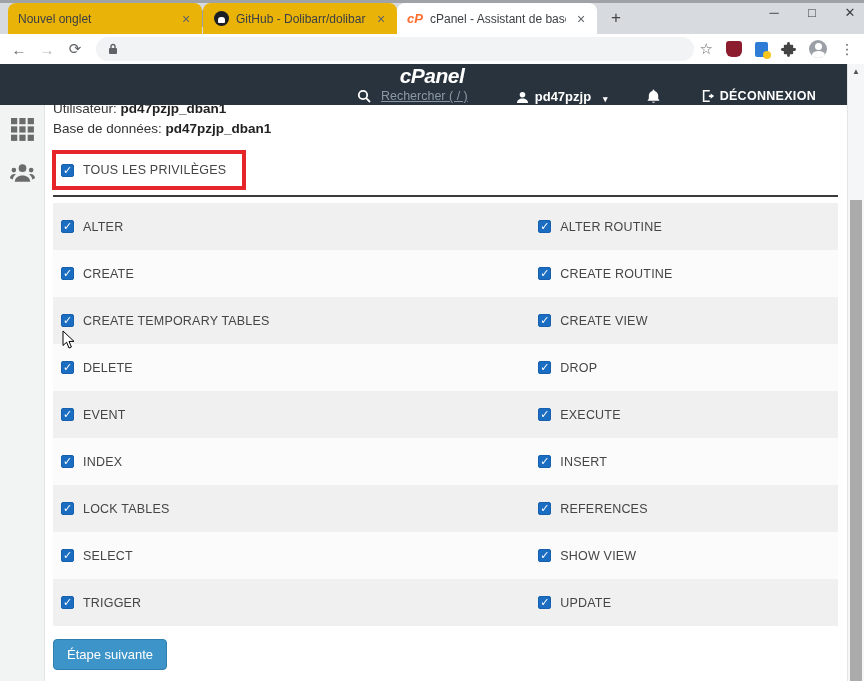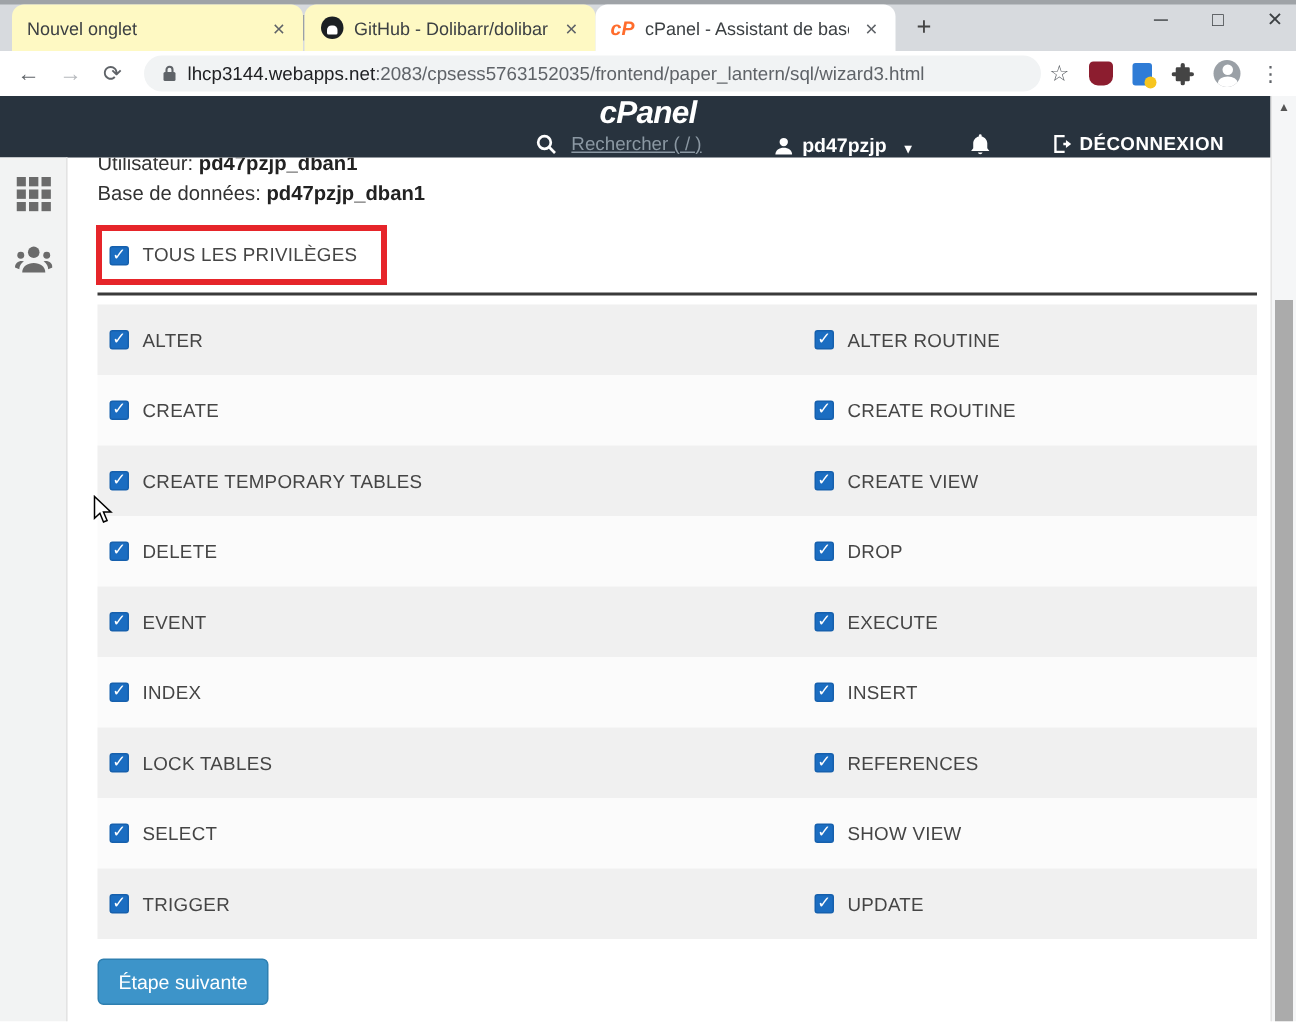--- a/index.html
+++ b/index.html
@@ -4,21 +4,21 @@
 <style>
   * { margin:0; padding:0; box-sizing:border-box; }
   html,body { width:864px; height:681px; overflow:hidden; }
   body { font-family:"Liberation Sans", sans-serif; background:#fff; position:relative; }
 
   
   .tabstrip { height:34px; background:#d7dade; border-top:3px solid #9fa3a7;
               display:flex; align-items:flex-end; position:relative; }
   .tab { height:31px; display:flex; align-items:center; gap:7px; padding:0 8px 0 10px;
          border-radius:8px 8px 0 0; font-size:12px; color:#3c4043; min-width:0; }
-  .tab.inactive { background:#fef9c3; width:194px;justify-content:space-between; }
+  .tab.inactive { background:#eab308; width:194px;justify-content:space-between; }
   .tab.active   { background:#ffffff; width:200px; }
   .tab-title { flex:1; white-space:nowrap; overflow:hidden; min-width:0; }
   .tab-close { color:#5f6368; font-size:14px; width:16px; height:16px; line-height:16px;
                text-align:center; border-radius:8px; flex:none; cursor:default; }
   .tab-divider { width:1px; height:17px; background:#9aa0a6; margin:0 0 7px 0; flex:none; }
   .favicon { width:16px; height:16px; flex:none; display:flex; align-items:center; justify-content:center; }
   .gh-icon { width:15px; height:15px; background:#1b1f23; border-radius:50%; position:relative; }
   .gh-icon::after { content:""; position:absolute; left:4px; top:6px; width:7px; height:6px;
                     background:#fff; border-radius:3px 3px 1px 1px; }
   .cp-favicon { color:#ff6c2c; font-weight:bold; font-style:italic; font-size:13px; }
@@ -56,21 +56,21 @@
   .cp-logo { font-size:21px; font-weight:bold; font-style:italic; letter-spacing:-0.5px; }
   .cp-right { margin-left:auto; display:flex; align-items:center; gap:0; padding-right:20px; }
   .cp-search { display:flex; align-items:center; gap:10px; margin-right:48px; }
   .cp-search-ph { color:#8b98a3; font-size:12.5px;text-decoration:underline; }
   .cp-user { display:flex; align-items:flex-end; gap:6px; font-size:13px; font-weight:bold; margin-right:38px; }
   .caret { font-size:9px; margin-left:6px; }
   .cp-bell { margin-right:40px; display:flex; }
   .cp-logout { display:flex; align-items:flex-end; gap:5px; font-size:12.5px; font-weight:bold; letter-spacing:0.3px; }
 
   
-  .page { position:relative; height:576px; display:flex;gap:12px; }
+  .page { position:relative; height:576px; display:flex; }
   .sidebar { width:45px; background:#f2f3f3; border-right:1px solid #e3e3e3;
              padding-top:13px; display:flex; flex-direction:column; align-items:center; gap:22px; flex:none; }
   .main { flex:1; padding:0 26px 0 8px; overflow:hidden; }
 
   .clip-line { height:13px; overflow:hidden; }
   .clip-line .inner { display:block; margin-top:-5px; font-size:13.5px; color:#333; line-height:18px; }
   .info-line { font-size:13.5px; color:#333; line-height:18px; margin-top:2px; }
   .info-line b, .clip-line b { color:#222; }
 
   .redbox { display:inline-flex; align-items:center; gap:9px; border:4px solid #e6252a;
@@ -134,21 +134,20 @@
 
 <div class="toolbar">
   <span class="nav-ico">←</span>
   <span class="nav-ico disabled">→</span>
   <span class="nav-ico">⟳</span>
   <div class="omnibox">
     <svg class="lock-svg" width="10" height="12" viewBox="0 0 10 12">
       <rect x="1" y="5" width="8" height="6" rx="1" fill="#5f6368"></rect>
       <path d="M3 5 V3.5 a2 2 0 0 1 4 0 V5" fill="none" stroke="#5f6368" stroke-width="1.4"></path>
     </svg>
-    <span class="url"><span class="host">lhcp3144.webapps.net</span><span class="path">:2083/cpsess5763152035/frontend/paper_lantern/sql/wizard3.html</span></span>
   </div>
   <div class="tb-right">
     <span class="star">☆</span>
     <span class="ext-shield"></span>
     <span class="ext-doc"></span>
     <svg width="15" height="15" viewBox="0 0 16 16">
       <path fill="#444" d="M6.5 1.5a1.5 1.5 0 0 1 3 0V3H12a1 1 0 0 1 1 1v2.5h1.5a1.5 1.5 0 0 1 0 3H13V12a1 1 0 0 1-1 1H9.5v1.5a1.5 1.5 0 0 1-3 0V13H4a1 1 0 0 1-1-1V9.5H1.5a1.5 1.5 0 0 1 0-3H3V4a1 1 0 0 1 1-1h2.5z"></path>
     </svg>
     <span class="avatar"></span>
     <span class="kebab">⋮</span>

